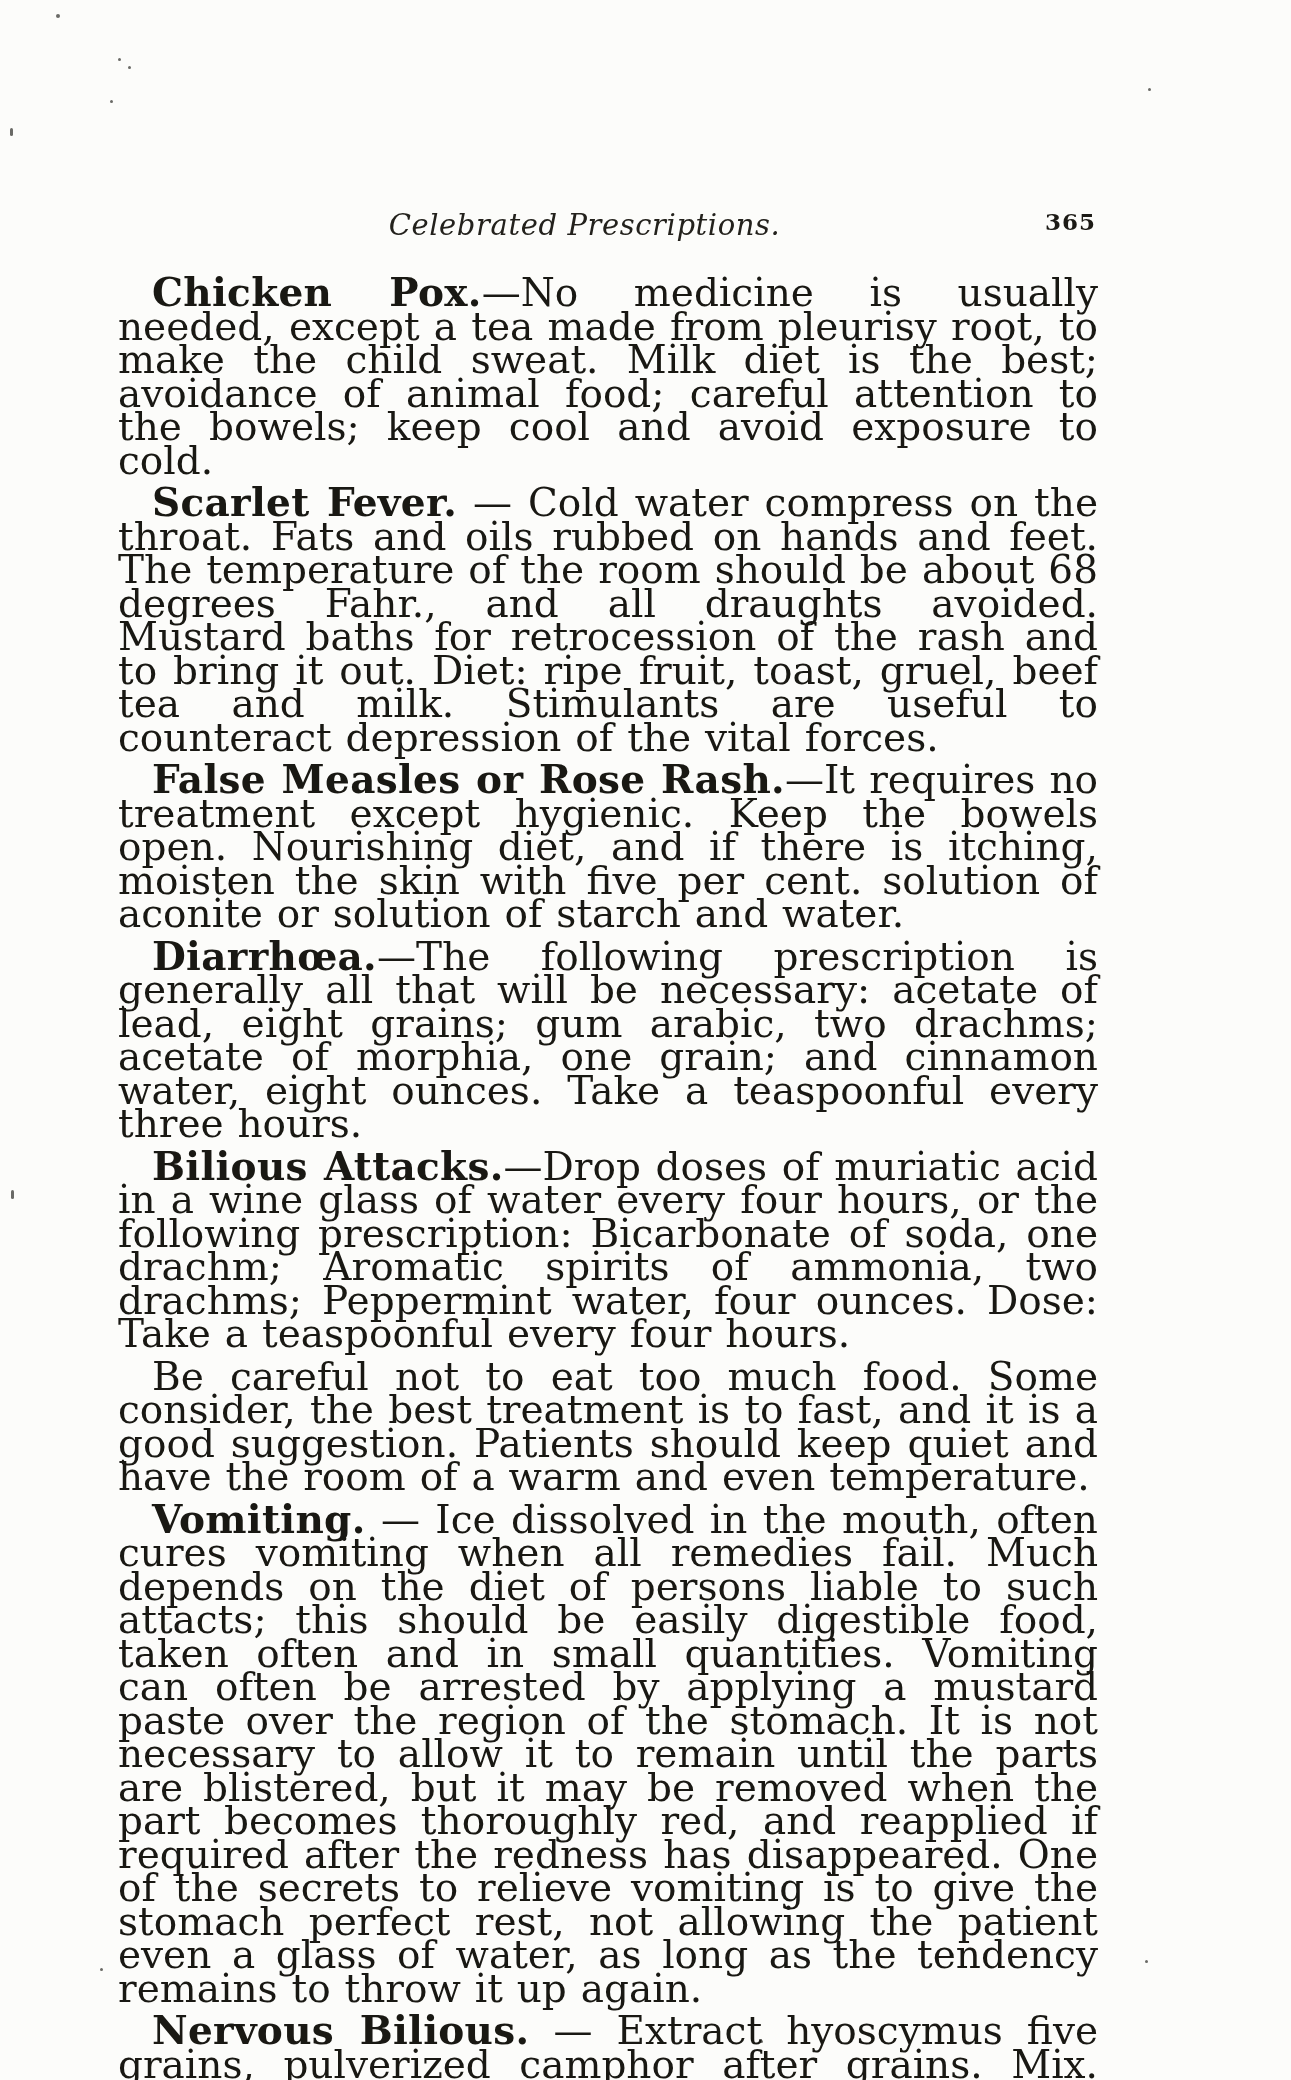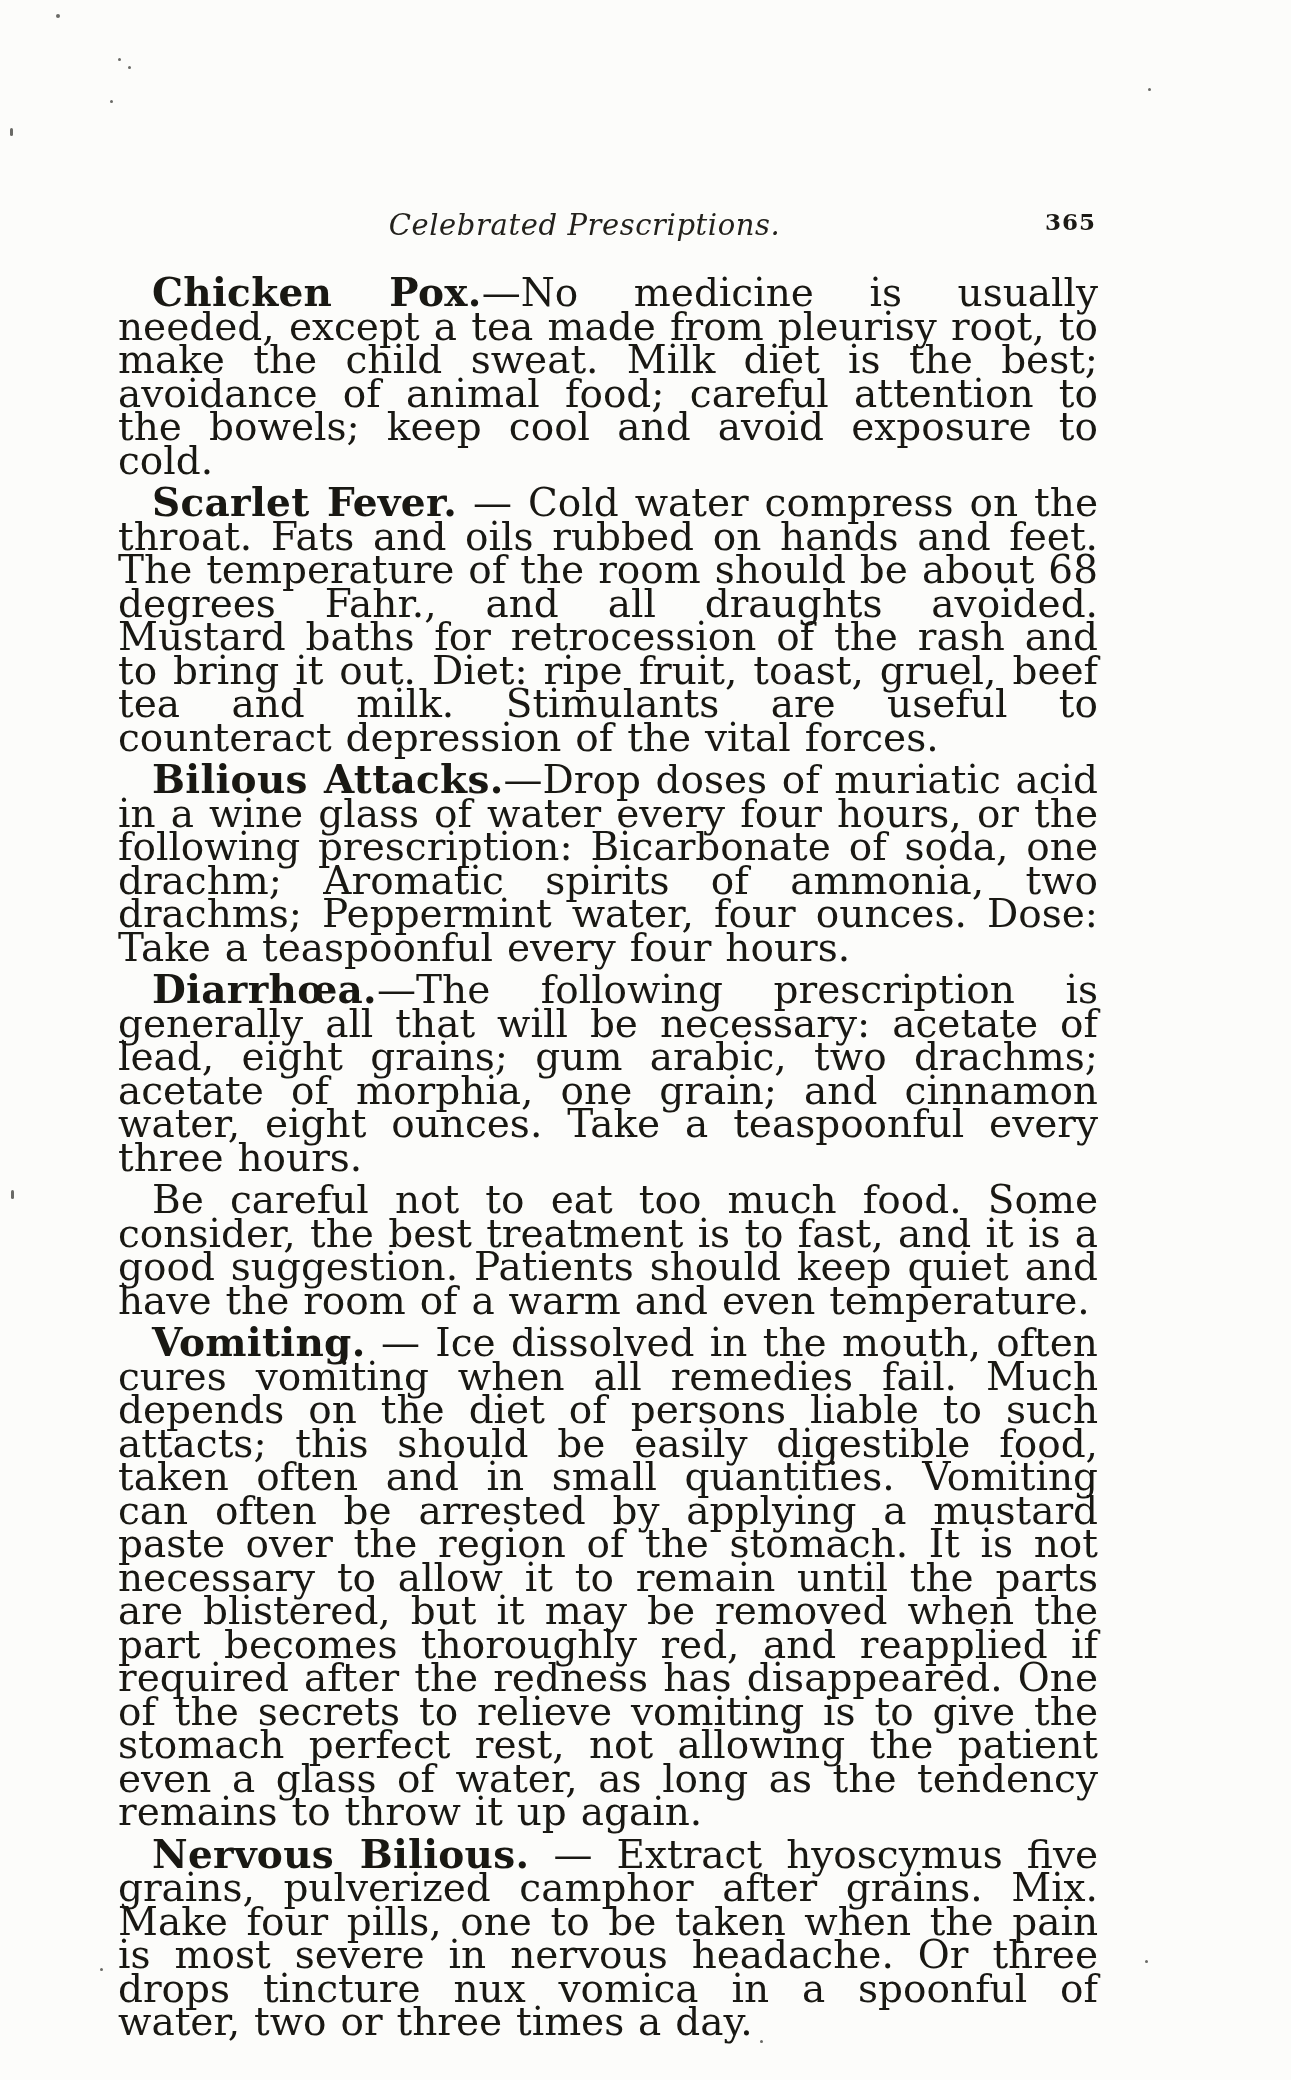--- a/index.html
+++ b/index.html
@@ -86,24 +86,25 @@
 
     <div class="page-header">
       <span class="page-title">Celebrated Prescriptions.</span>
       <span class="page-number">365</span>
     </div>
 
     <p class="para"><span class="lead">Chicken Pox.</span><span>—No medicine is usually needed, except a tea made from pleurisy root, to make the child sweat.  Milk diet is the best; avoidance of animal food; careful attention to the bowels; keep cool and avoid exposure to cold.</span></p>
 
     <p class="para"><span class="lead">Scarlet Fever.</span><span> — Cold water compress on the throat. Fats and oils rubbed on hands and feet.  The temperature of the room should be about 68 degrees Fahr., and all draughts avoided.  Mustard baths for retrocession of the rash and to bring it out.  Diet: ripe fruit, toast, gruel, beef tea and milk.  Stimulants are useful to counteract depression of the vital forces.</span></p>
 
+    <p class="para"><span class="lead">False Measles or Rose Rash.</span><span>—It requires no treatment except hygienic.  Keep the bowels open.  Nourishing diet, and if there is itching, moisten the skin with five per cent. solution of aconite or solution of starch and water.</span></p>
+
+    <p class="para"><span class="lead">Diarrhœa.</span><span>—The following prescription is generally all that will be necessary: acetate of lead, eight grains; gum arabic, two drachms; acetate of morphia, one grain; and cinnamon water, eight ounces.  Take  a teaspoonful every three hours.</span></p>
 
     <p class="para"><span class="lead">Bilious Attacks.</span><span>—Drop doses of muriatic acid in a wine glass of water every four hours, or the following prescription: Bicarbonate of soda, one drachm; Aromatic spirits of ammonia, two drachms; Peppermint water, four ounces. Dose: Take a teaspoonful every four hours.</span></p>
-
-    <p class="para"><span class="lead">Diarrhœa.</span><span>—The following prescription is generally all that will be necessary: acetate of lead, eight grains; gum arabic, two drachms; acetate of morphia, one grain; and cinnamon water, eight ounces.  Take  a teaspoonful every three hours.</span></p>
 
     <p class="para"><span class="lead"></span><span>Be careful not to eat too much food.  Some consider, the best treatment is to fast, and it is a good suggestion. Patients should keep quiet and have the room of a warm and even temperature.</span></p>
 
     <p class="para"><span class="lead">Vomiting.</span><span> — Ice dissolved in the mouth, often cures vomiting when all remedies fail.  Much depends on the diet of persons liable to such attacts; this should be easily digestible food, taken often and in small quantities.  Vomiting can often be arrested by applying a mustard paste over the region of the stomach.  It is not necessary to allow it to remain until the parts are blistered, but it may be removed when the part becomes thoroughly red, and reapplied if required after the redness has disappeared.  One of the secrets to relieve vomiting is to give the stomach perfect rest, not allowing the patient even a glass of water, as long as the tendency remains to throw it up again.</span></p>
 
     <p class="para"><span class="lead">Nervous Bilious.</span><span> — Extract hyoscymus five grains, pulverized camphor after grains.  Mix.  Make four pills, one to be taken when the pain is most severe in nervous headache.  Or three drops tincture nux vomica in a spoonful of water, two or three times a day.</span></p>
 
   </div>
 </div>
 

